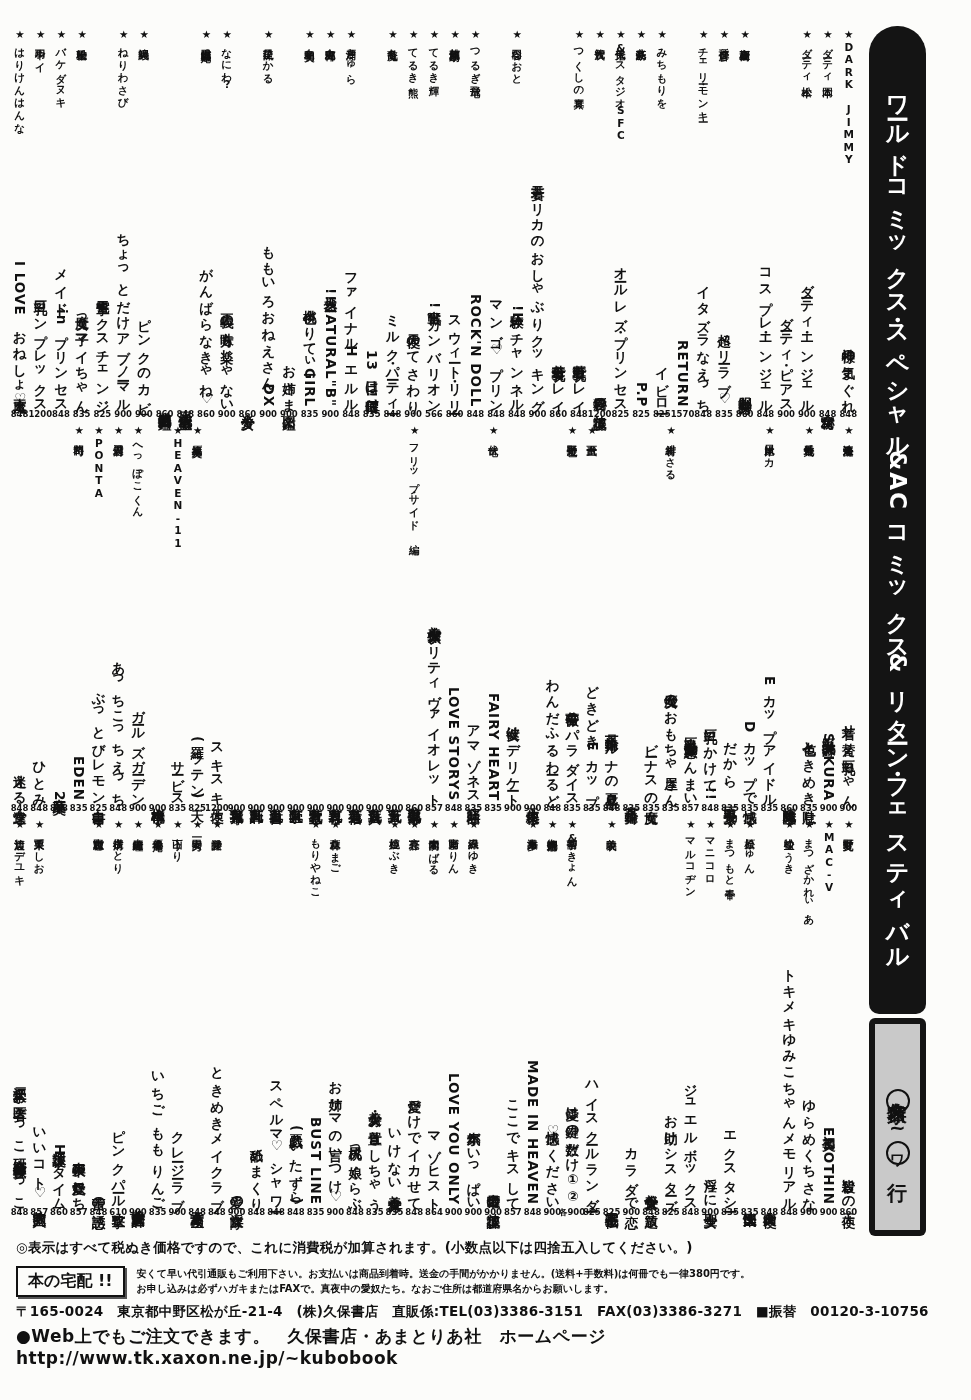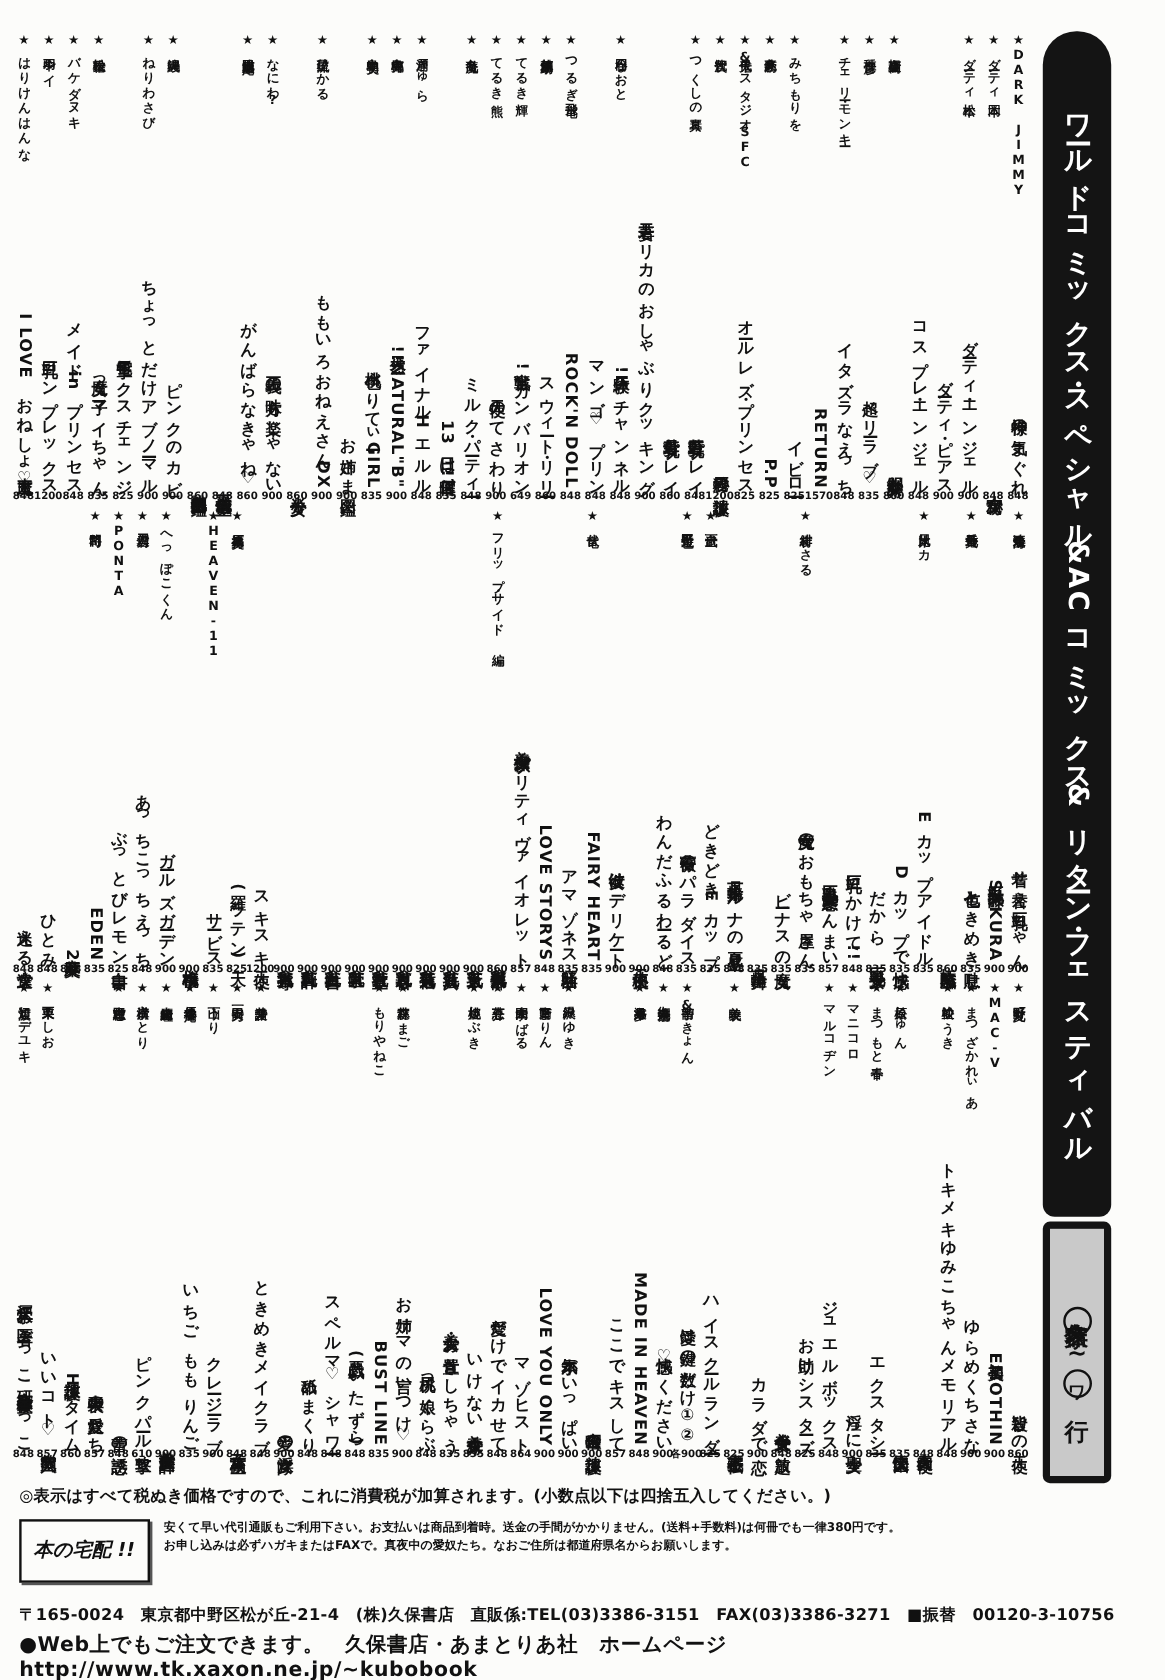--- a/index.html
+++ b/index.html
@@ -65,27 +65,27 @@
   }
   .col .price {
     font-size:8.5px; font-weight:700; height:11px; line-height:11px;
     margin-top:2px; white-space:nowrap;
   }
   
   .footer { position:absolute; left:16px; top:1238px; width:940px; }
   .footer .note { font-size:13.5px; font-weight:700; line-height:1.45; letter-spacing:0.2px; }
   .delivery { display:flex; align-items:flex-start; margin-top:8px; }
   .delivery-box {
-    border:2.5px solid #111; padding:14px 10px; margin-right:12px;
-    font-size:16px; font-weight:900; font-style:italic; white-space:nowrap;
+    border:2.5px solid #111; padding:3px 10px; margin-right:12px;
+    font-size:16px; font-weight:900; white-space:nowrap;
     box-shadow:2px 2px 0 #555;
     text-align:center;
   }
   .delivery-lines { font-size:10px; font-weight:600; line-height:1.5; }
-  .address { font-size:13.5px; font-weight:600; margin-top:18px; letter-spacing:0.3px; }
+  .address { font-size:13.5px; font-weight:600; margin-top:6px; letter-spacing:0.3px; }
   .webline { font-size:17px; font-weight:900; margin-top:4px; letter-spacing:0.5px; }
 </style>
 </head>
 <body>
 
 <div class="series-bar">
   <div class="series-title">ワールドコミックス・スペシャル&amp;ACコミックス&amp;リターン・フェスティバル</div>
 </div>
 <div class="author-range">
   <div class="inner">
@@ -211,21 +211,21 @@
     <div class="col">
       <div class="author">★勅使河原小助</div>
       <div class="gap"></div>
       <div class="title">スウィート・リリー</div>
       <div class="price">860</div>
     </div>
     <div class="col">
       <div class="author">★てるき輝</div>
       <div class="gap"></div>
       <div class="title">奮戦!ガンバリオン</div>
-      <div class="price">649</div>
+      <div class="price">566</div>
     </div>
     <div class="col">
       <div class="author">★てるき熊</div>
       <div class="gap"></div>
       <div class="title">天使のてさわり</div>
       <div class="price">900</div>
     </div>
     <div class="col">
       <div class="author">★冬魔乱</div>
       <div class="gap"></div>

